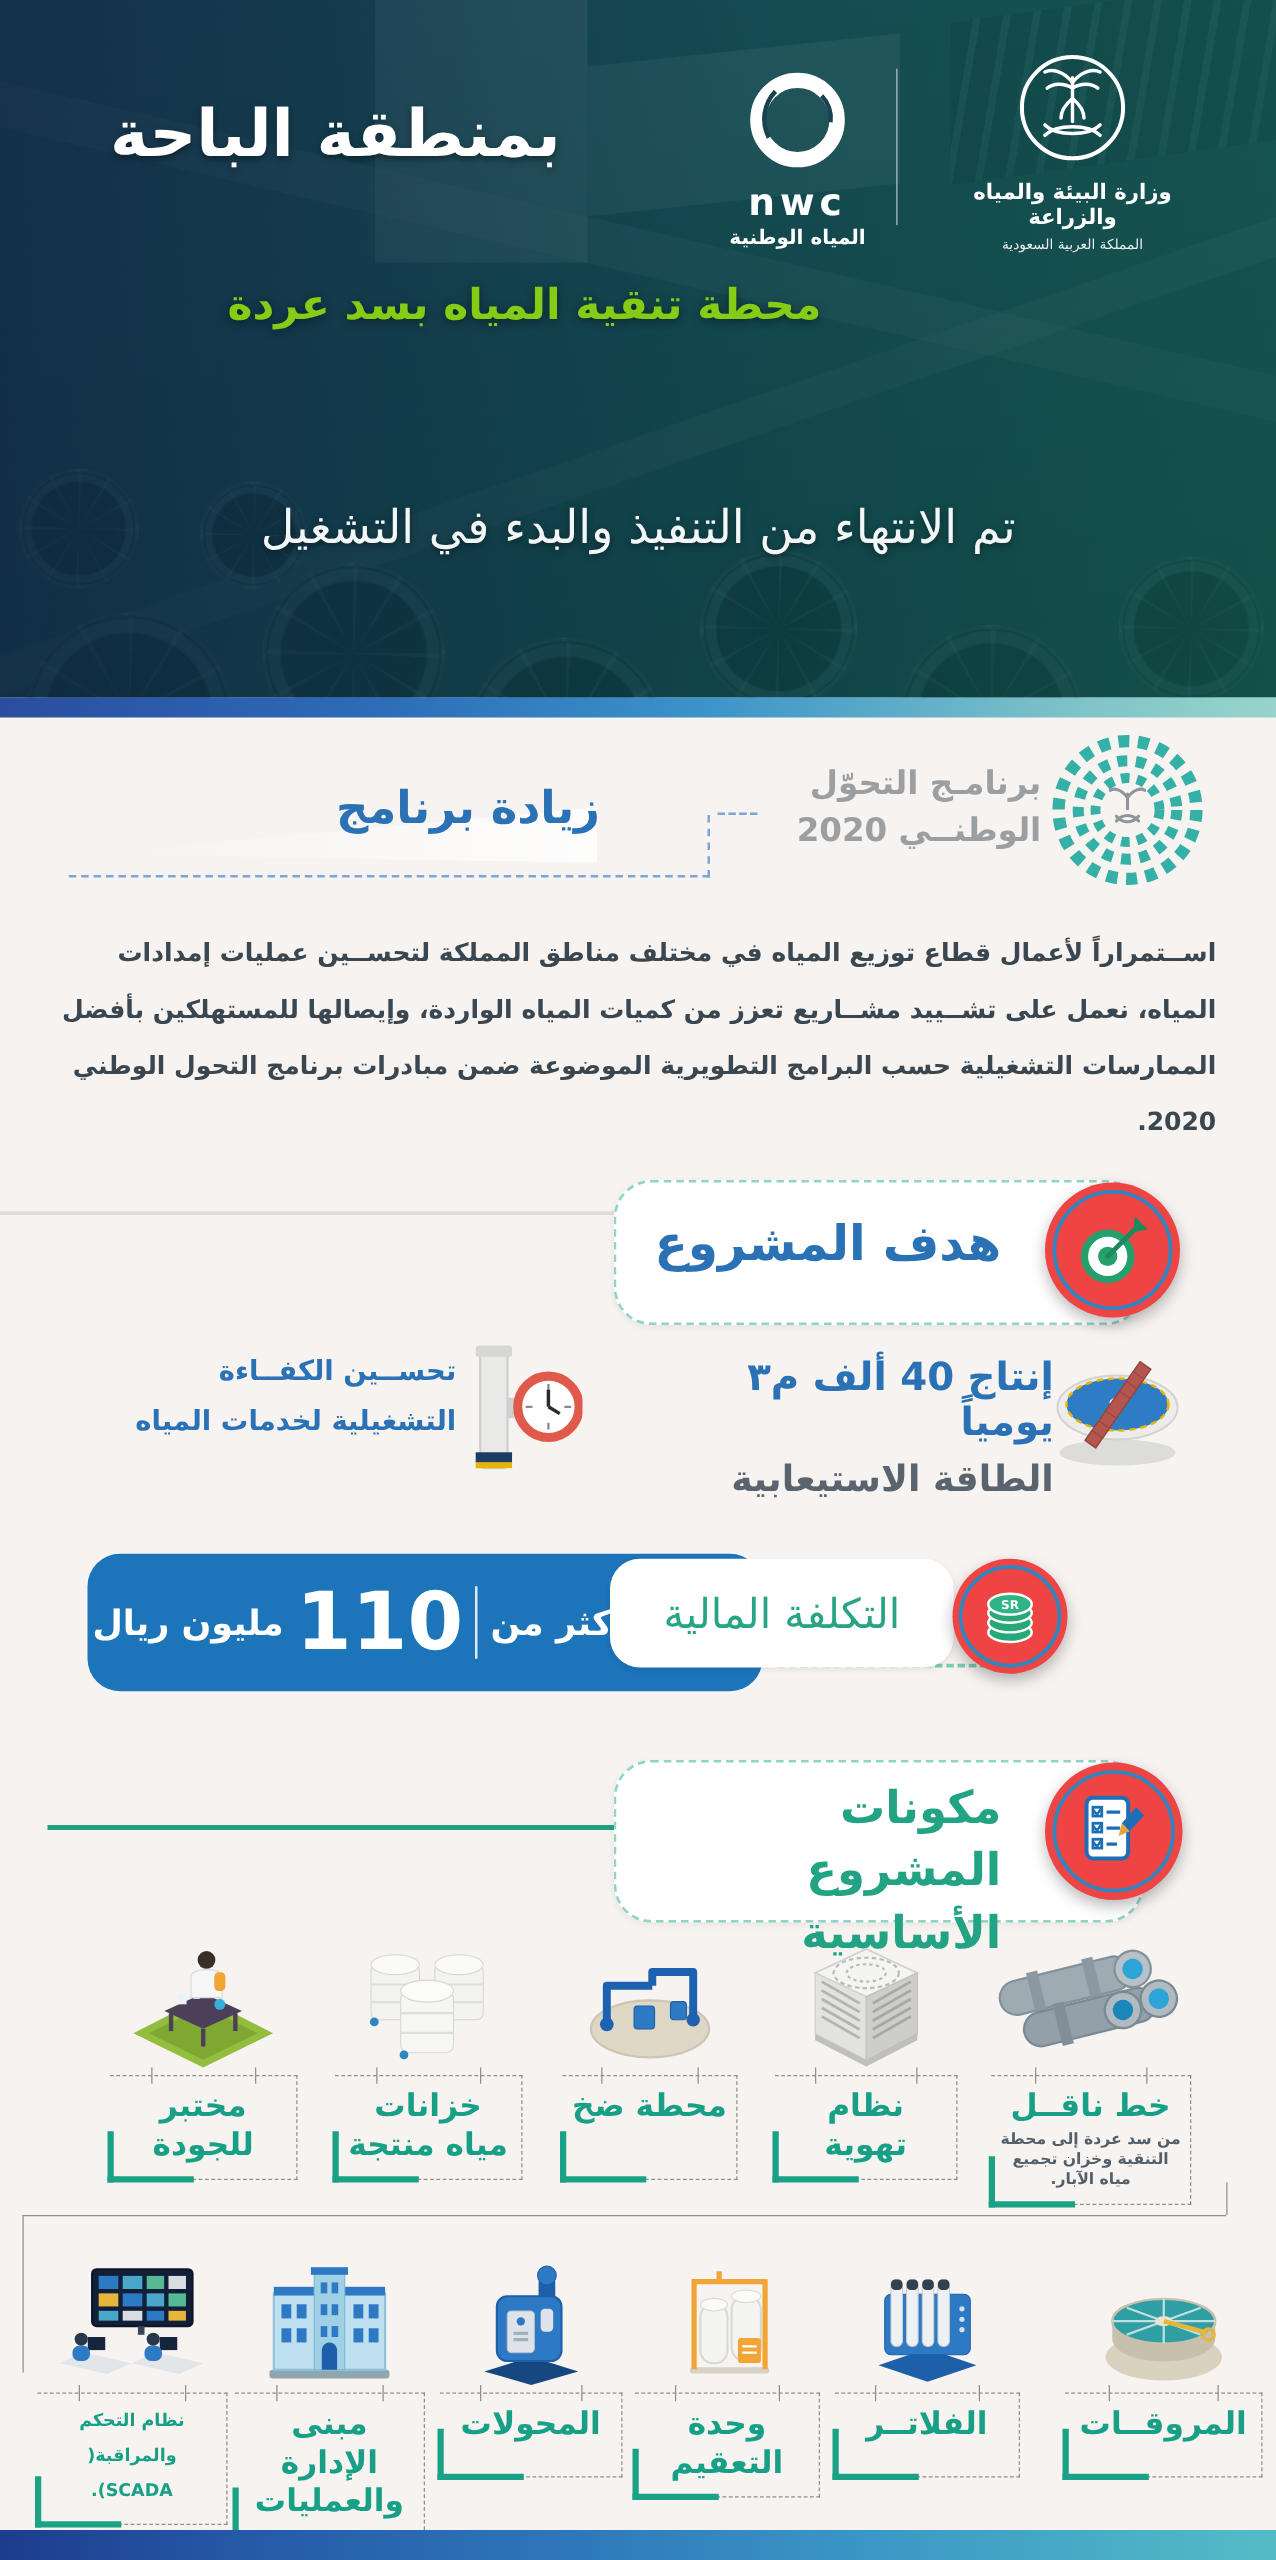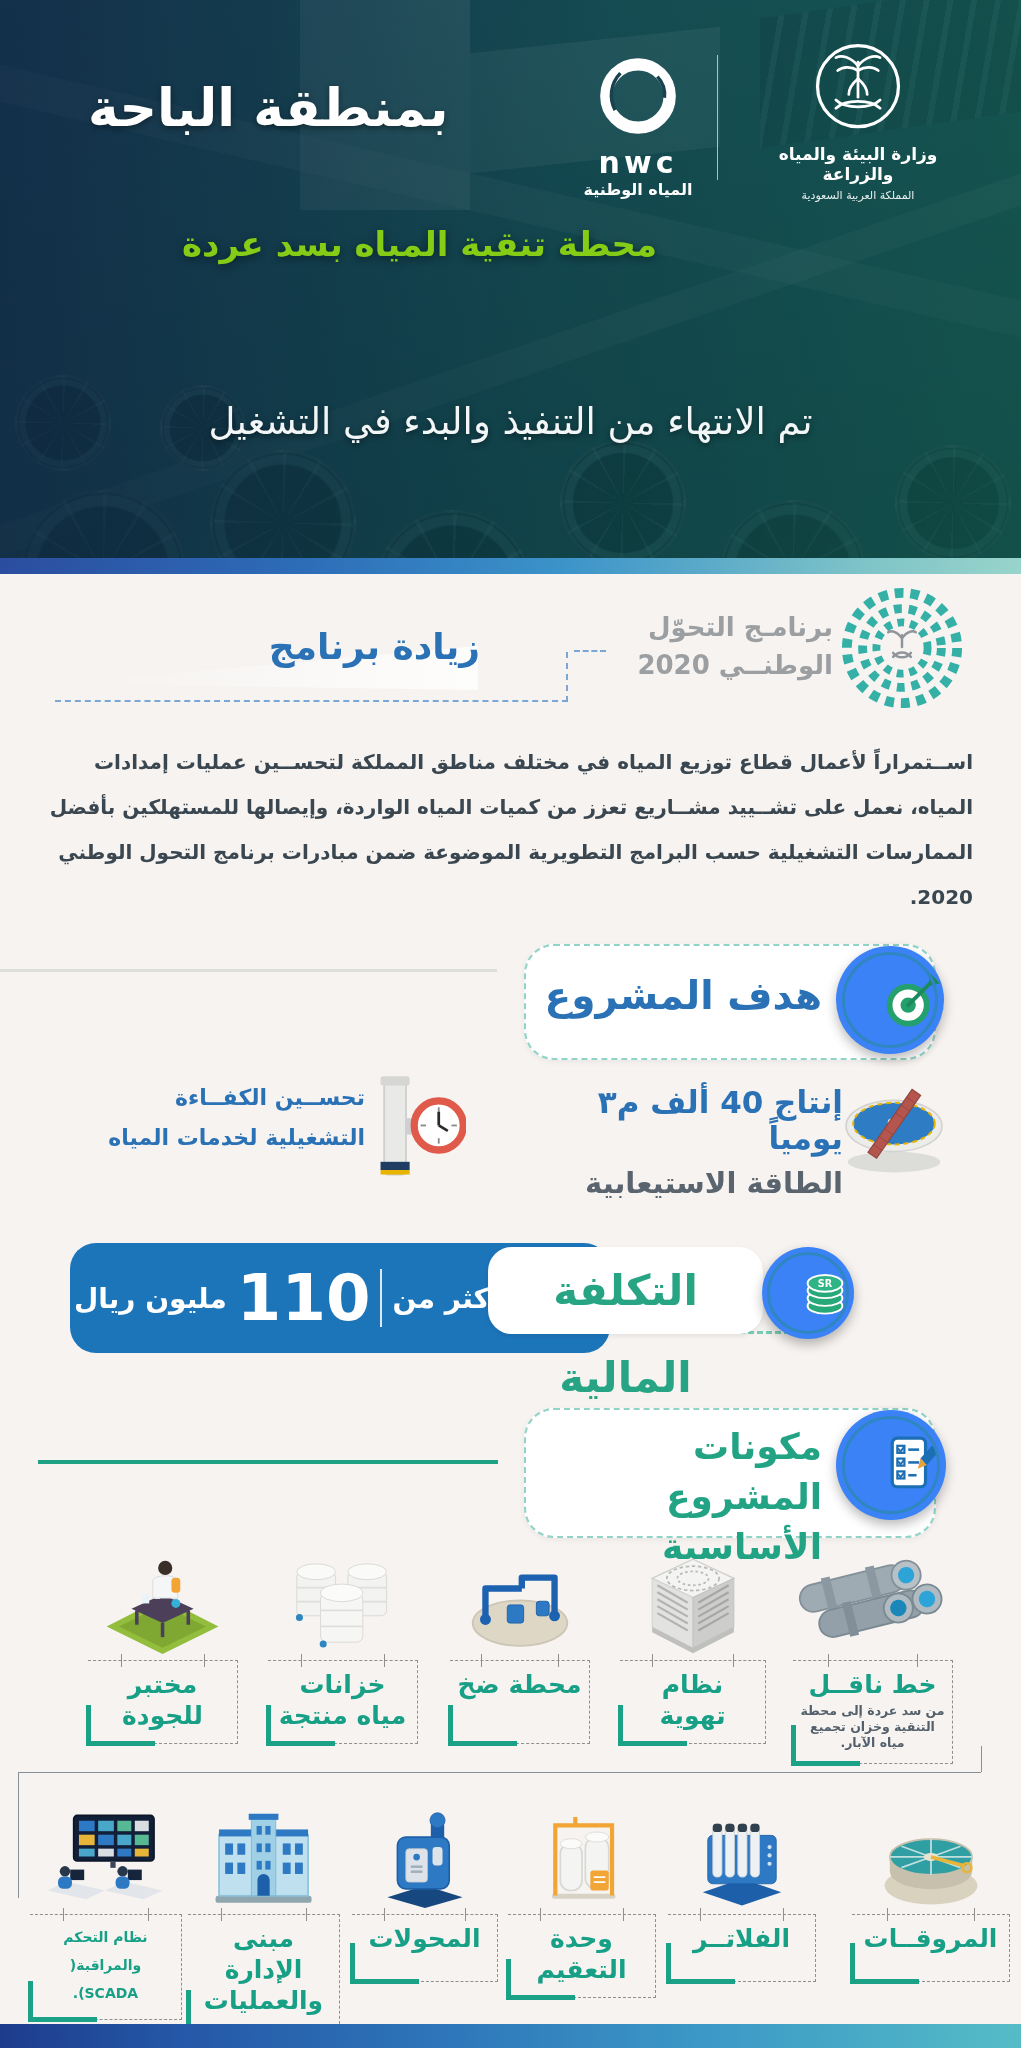--- a/index.html
+++ b/index.html
@@ -49,28 +49,28 @@
   .dash-b{position:absolute;left:55px;top:700px;width:513px;border-top:2px dashed #7aa7d6;}
   .dash-v{position:absolute;left:566px;top:652px;height:50px;border-left:2px dashed #7aa7d6;}
   .dash-s{position:absolute;left:574px;top:650px;width:32px;border-top:2px dashed #7aa7d6;}
   .ntp-text{position:absolute;left:628px;top:608px;width:205px;text-align:right;color:#9b9fa2;
     font-size:26px;font-weight:bold;line-height:38px;}
   .ntp-pattern{position:absolute;left:838px;top:584px;}
   .paragraph{position:absolute;left:48px;top:740px;width:925px;text-align:right;
     color:#3a4750;font-size:20px;font-weight:bold;line-height:45px;}
 
   
-  .callout{position:absolute;left:524px;width:408px;background:#fff;border:2px dashed #8fd4c6;
-    border-radius:30px;box-shadow:0 2px 6px rgba(0,0,0,.06);}
+  .callout{position:absolute;left:491px;width:408px;background:#fff;border:2px dashed #8fd4c6;
+    border-radius:30px;box-shadow:0 2px 6px rgba(0,0,0,.06);padding-left:12px;}
   .goal-co{top:944px;height:112px;}
   .comp-co{top:1408px;height:126px;}
   .ctext{padding:27px 112px 0 18px;font-size:39px;font-weight:bold;color:#2a72b5;text-align:right;}
   .ctext2{padding:12px 112px 0 18px;font-size:36px;font-weight:bold;color:#21a384;text-align:right;line-height:50px;}
-  .badge{position:absolute;border-radius:50%;background:#3b82f6;box-shadow:0 5px 12px rgba(0,0,0,.28);
-    display:flex;align-items:center;justify-content:flex-start;}
+  .badge{position:absolute;border-radius:50%;background:#ef4444;box-shadow:0 5px 12px rgba(0,0,0,.28);
+    display:flex;align-items:center;justify-content:center;}
   .badge::after{content:"";position:absolute;inset:6px;border-radius:50%;border:3px solid #2f86c0;}
   .goal-badge{left:836px;top:946px;width:108px;height:108px;}
   .comp-badge{left:836px;top:1410px;width:110px;height:110px;}
   .sr-badge{left:762px;top:1247px;width:92px;height:92px;}
   .sr-badge::after{inset:5px;}
   .grayline{position:absolute;left:0;top:969px;width:497px;height:3px;background:#dddddb;}
   .greenline{position:absolute;left:38px;top:1460px;width:460px;height:4px;background:#1fa183;}
 
   
   .cap-text{position:absolute;left:520px;top:1084px;width:323px;text-align:right;}
@@ -81,21 +81,21 @@
     color:#2a72b5;font-size:22px;font-weight:bold;line-height:40px;}
   .eff-icon{position:absolute;left:366px;top:1070px;}
 
   
   .cost-bar{position:absolute;left:70px;top:1243px;width:540px;height:110px;background:#1c74b9;border-radius:26px;}
   .cost-flex{position:absolute;left:74px;top:1250px;height:96px;display:flex;align-items:center;gap:10px;direction:rtl;}
   .c-prefix,.c-unit{color:#fff;font-size:28px;font-weight:bold;white-space:nowrap;}
   .c-amount{color:#fff;font-size:64px;font-weight:bold;line-height:1;}
   .c-div{width:2px;height:58px;background:rgba(255,255,255,.85);}
   .cost-box{position:absolute;left:488px;top:1247px;width:275px;height:87px;background:#fff;border-radius:24px;
-    text-align:center;line-height:87px;font-size:42px;font-weight:bold;color:#27a483;box-shadow:0 2px 5px rgba(0,0,0,.08);}
+    text-align:center;line-height:87px;font-size:33px;font-weight:normal;color:#27a483;box-shadow:0 2px 5px rgba(0,0,0,.08);}
   .cost-dash{position:absolute;left:622px;top:1331px;width:168px;border-top:3px dashed #79cdb6;}
 
   
   .comp{position:absolute;text-align:center;}
   .r1{top:1552px;}
   .r2{top:1812px;}
   .cicon{height:102px;display:flex;align-items:flex-end;justify-content:center;}
   .r2 .cicon{height:96px;}
   .clabel{position:relative;margin-top:6px;border-top:1px dashed #8f8f8d;border-right:1px dashed #8f8f8d;
     border-bottom:1px dashed #8f8f8d;min-height:62px;padding:8px 6px 12px;}

